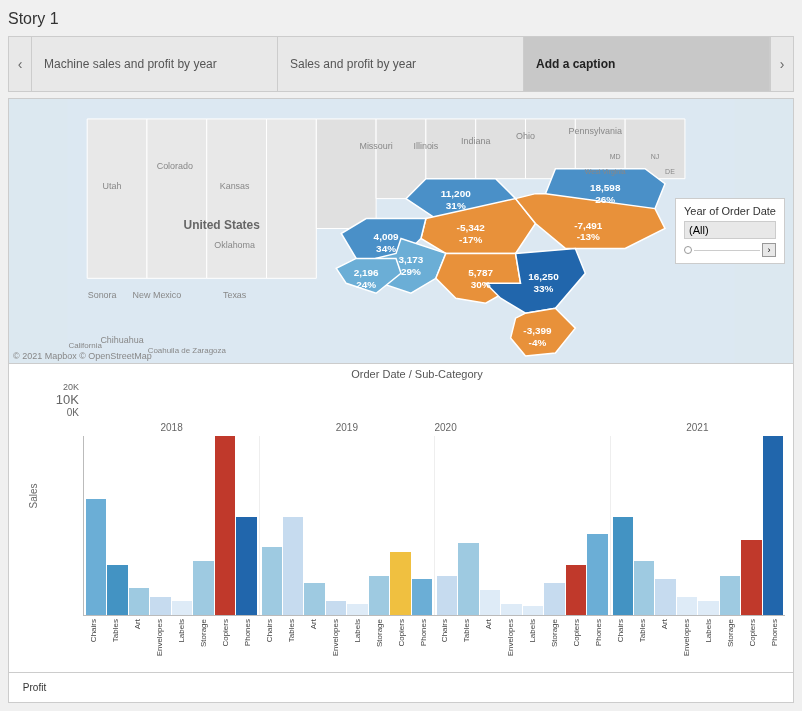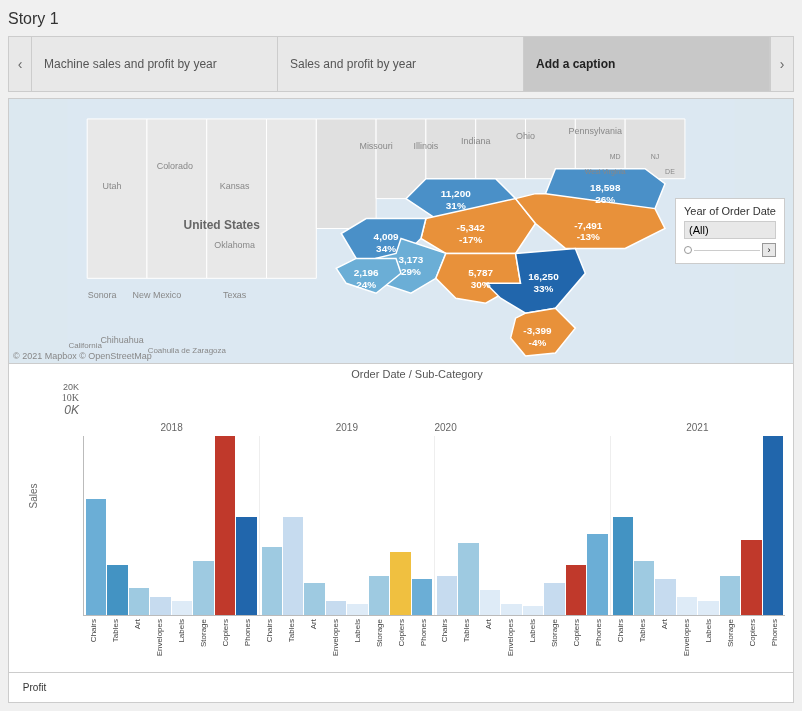--- a/index.html
+++ b/index.html
@@ -327,22 +327,22 @@
     </div>
 
     <div class="bar-chart-section">
       <div class="bar-chart-title">Order Date / Sub-Category</div>
 
       <div style="display:flex;flex:1;">
 
         <div style="display:flex;flex-direction:column;align-items:flex-end;padding-bottom:55px;padding-right:4px;width:34px;position:relative;">
           <div style="position:absolute;left:-28px;top:40%;transform:translateY(-50%) rotate(-90deg);font-size:10px;color:#666;white-space:nowrap;">Sales</div>
           <span style="font-size:9px;color:#666;">20K</span>
-          <span style="font-size:10px;color:#666;font-family:Liberation Serif, serif;">10K</span>
-          <span style="font-size:12px;color:#666;font-style:italic;">0K</span>
+          <span style="font-size:13px;color:#666;">10K</span>
+          <span style="font-size:10px;color:#666;">0K</span>
         </div>
 
         <div style="flex:1;display:flex;flex-direction:column;">
 
           <div style="display:flex;height:14px;padding-left:1px;margin-top:40px;">
             <div style="flex:1;text-align:center;font-size:10px;color:#666;">2018</div>
             <div style="flex:1;text-align:center;font-size:10px;color:#666;">2019</div>
             <div style="flex:1;text-align:left;font-size:10px;color:#666;">2020</div>
             <div style="flex:1;text-align:center;font-size:10px;color:#666;">2021</div>
           </div>

